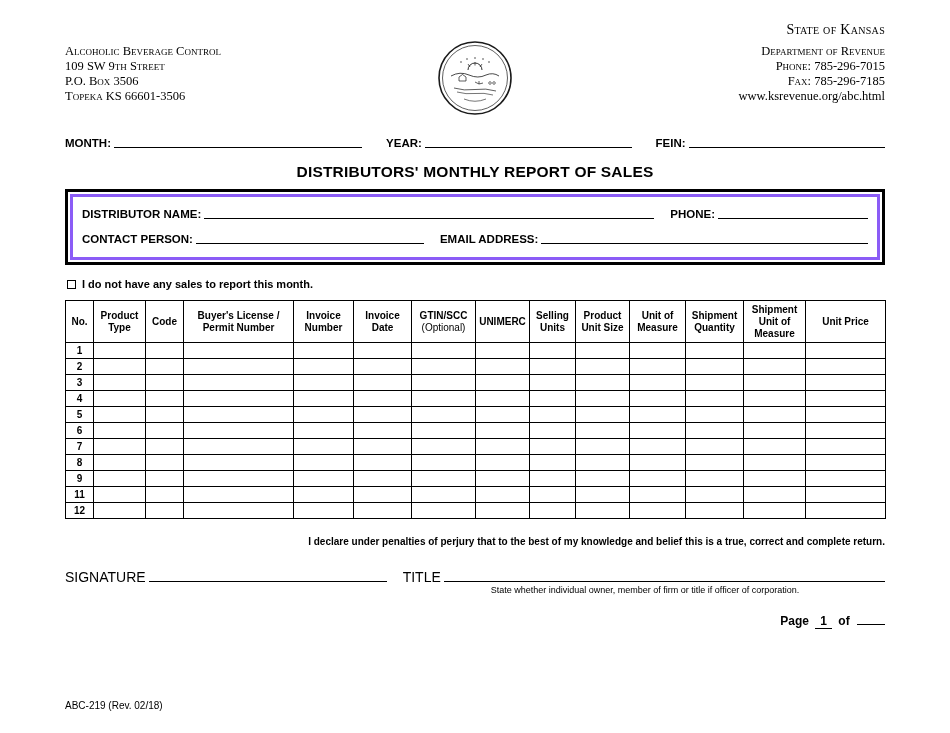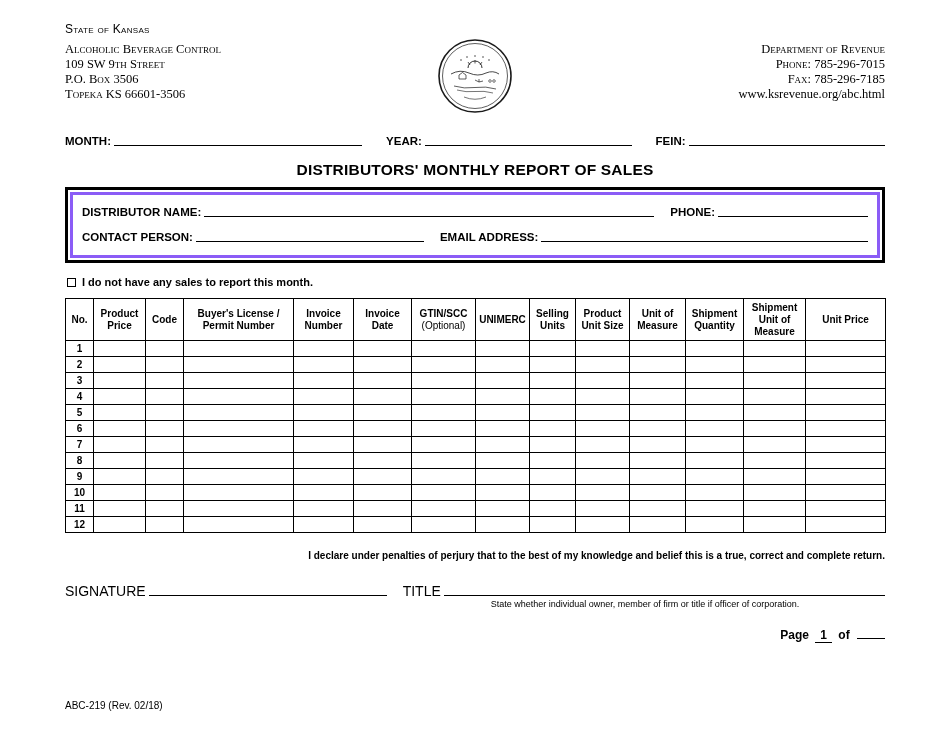--- a/index.html
+++ b/index.html
@@ -11,24 +11,24 @@
     margin: 0 auto;
     background: #fff;
     color: #000;
     font-family: "Liberation Sans", sans-serif;
     padding: 22px 65px 0 65px;
     overflow: hidden;
   }
 
   
   .state-title {
-    text-align: left;
-    font-family: Liberation Sans, sans-serif;
+    text-align: right;
+    font-family: Liberation Serif, serif;
     font-variant: small-caps;
-    font-size: 12px;
+    font-size: 14px;
     letter-spacing: 0.3px;
   }
   .letterhead {
     display: flex;
     justify-content: space-between;
     align-items: flex-start;
     margin-top: 6px;
   }
   .lh-col {
     width: 310px;
@@ -253,21 +253,21 @@
       <col style="width:46px">
         <col style="width:54px">
         <col style="width:56px">
         <col style="width:58px">
       <col style="width:62px">
         <col style="width:80px">
     </colgroup>
     <thead>
       <tr>
         <th>No.</th>
-        <th>Product Price</th>
+        <th>Product Type</th>
         <th>Code</th>
         <th>Buyer's License / Permit Number</th>
         <th>Invoice Number</th>
         <th>Invoice Date</th>
         <th>
           <span>GTIN/SCC</span>
           <span class="th-sub">(Optional)</span>
         </th>
         <th>UNIMERC</th>
         <th>Selling Units</th>
@@ -417,36 +417,20 @@
           <td></td>
           <td></td>
           <td></td>
           <td></td>
           <td></td>
           <td></td>
           <td></td>
           <td></td>
         </tr>
         <tr>
-          <td class="row-no">10</td>
-          <td></td>
-          <td></td>
-          <td></td>
-          <td></td>
-          <td></td>
-          <td></td>
-          <td></td>
-          <td></td>
-          <td></td>
-          <td></td>
-          <td></td>
-          <td></td>
-          <td></td>
-        </tr>
-        <tr>
           <td class="row-no">11</td>
           <td></td>
           <td></td>
           <td></td>
           <td></td>
           <td></td>
           <td></td>
           <td></td>
           <td></td>
           <td></td>

